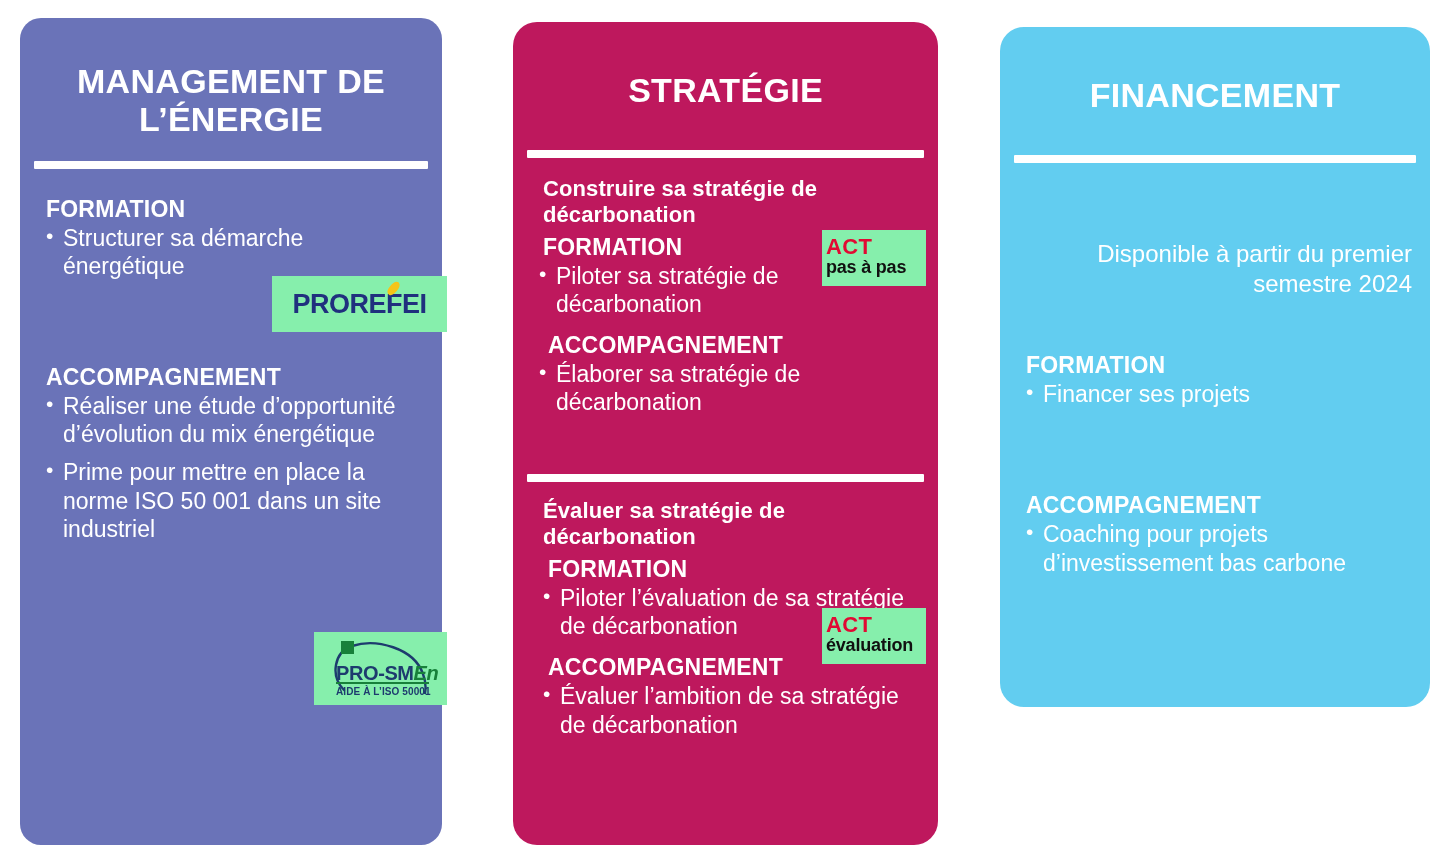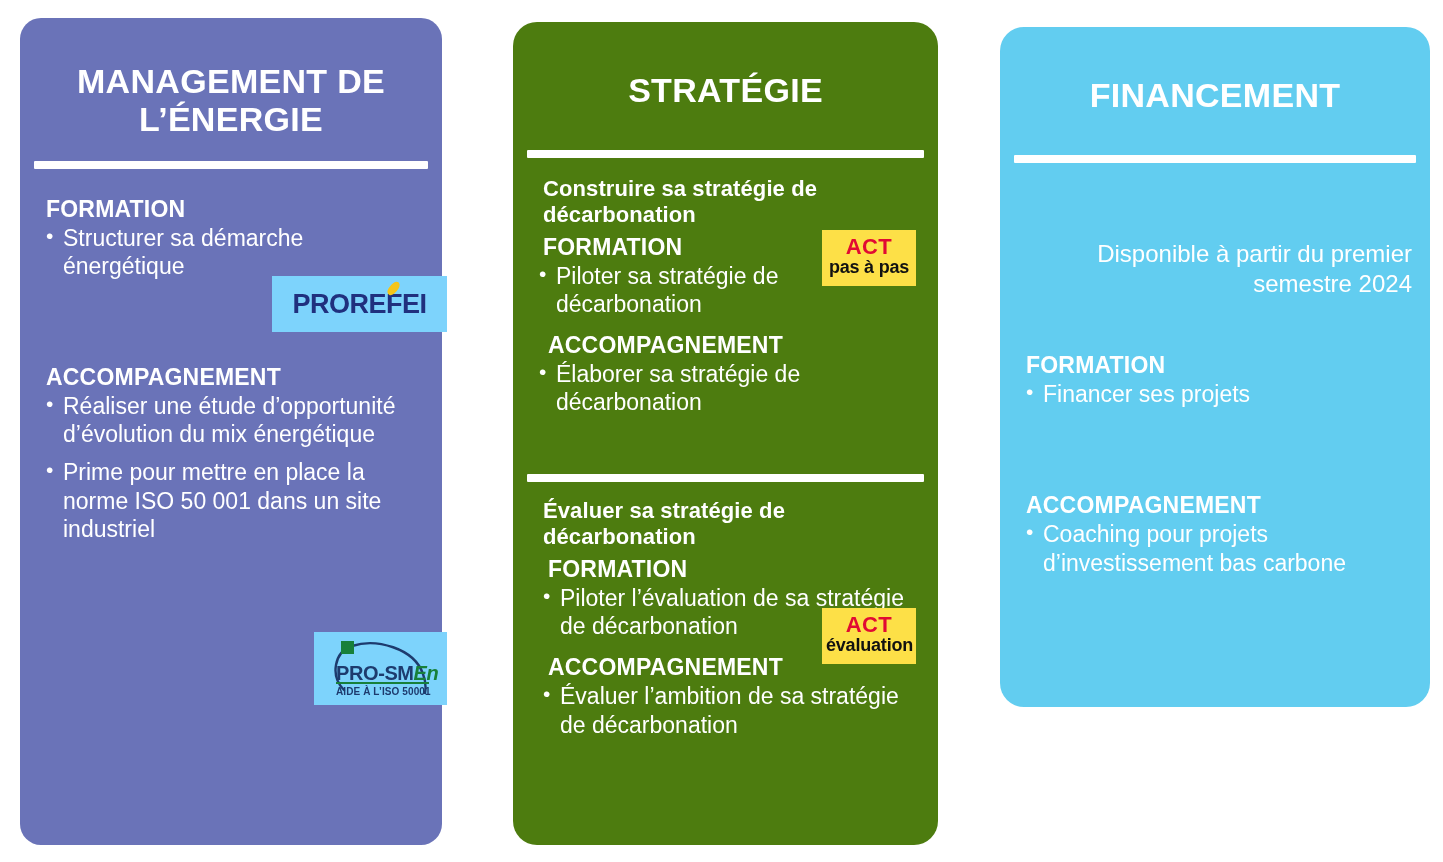--- a/index.html
+++ b/index.html
@@ -30,21 +30,21 @@
   }
   .card-energy {
     left: 20px;  top: 18px;
     width: 422px; height: 827px;
     background: #6a73b8;
     border-radius: 21px;
   }
   .card-strategy {
     left: 513px; top: 22px;
     width: 425px; height: 823px;
-    background: #4d7c0f;
+    background: #be185d;
   }
   .card-finance {
     left: 1000px; top: 27px;
     width: 430px; height: 680px;
     background: #62cdf0;
   }
 
   
   .card-title {
     text-align: center;
@@ -117,21 +117,21 @@
 
   .plain-text {
     font-size: 24px;
     line-height: 1.26;
     font-weight: 400;
   }
 
   
   .logo-badge {
     position: absolute;
-    background: #7dd3fc;
+    background: #86efac;
     box-sizing: border-box;
     overflow: hidden;
   }
 
   
   .logo-prorefei {
     left: 252px; top: 258px;
     width: 175px; height: 56px;
     display: flex; align-items: center; justify-content: center;
   }
@@ -198,23 +198,23 @@
     font-weight: bold;
     font-size: 10px;
     letter-spacing: 0.1px;
     color: #1d3b6e;
     line-height: 1;
     white-space: nowrap;
   }
 
   
   .logo-act {
-    width: 94px;
-    background: #fde047;
-    text-align: center;
+    width: 104px;
+    background: #86efac;
+    text-align: left;
     padding: 5px 4px 6px 4px;
   }
   .act-paspas { left: 822px; top: 230px; height: 56px; }
   .act-eval   { left: 822px; top: 608px; height: 56px; }
 
   .act-top {
     font-weight: bold;
     font-size: 22px;
     color: #e10a33;
     letter-spacing: 0.4px;

